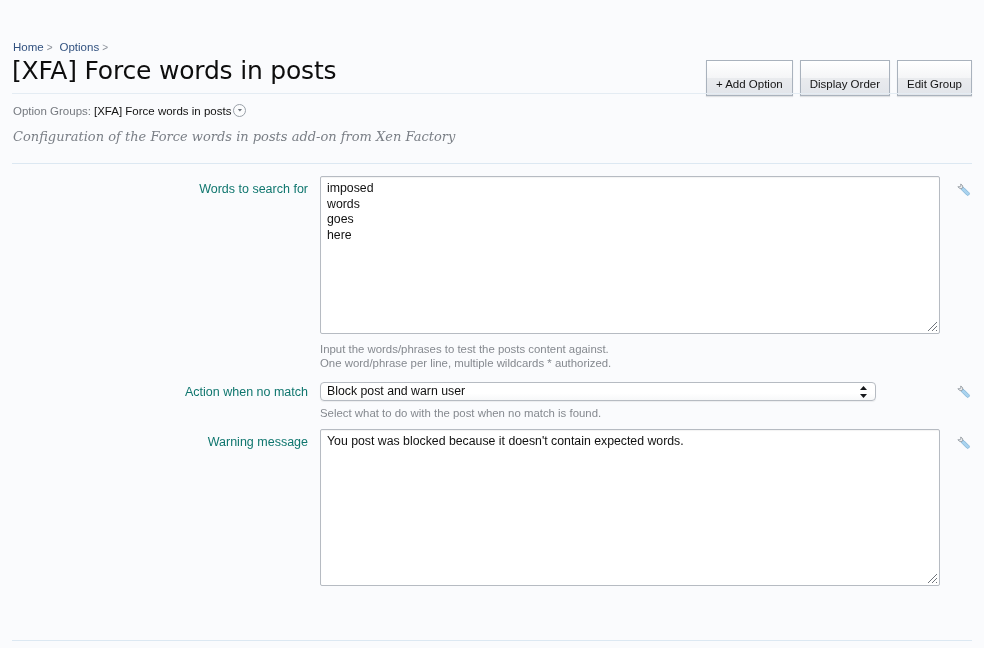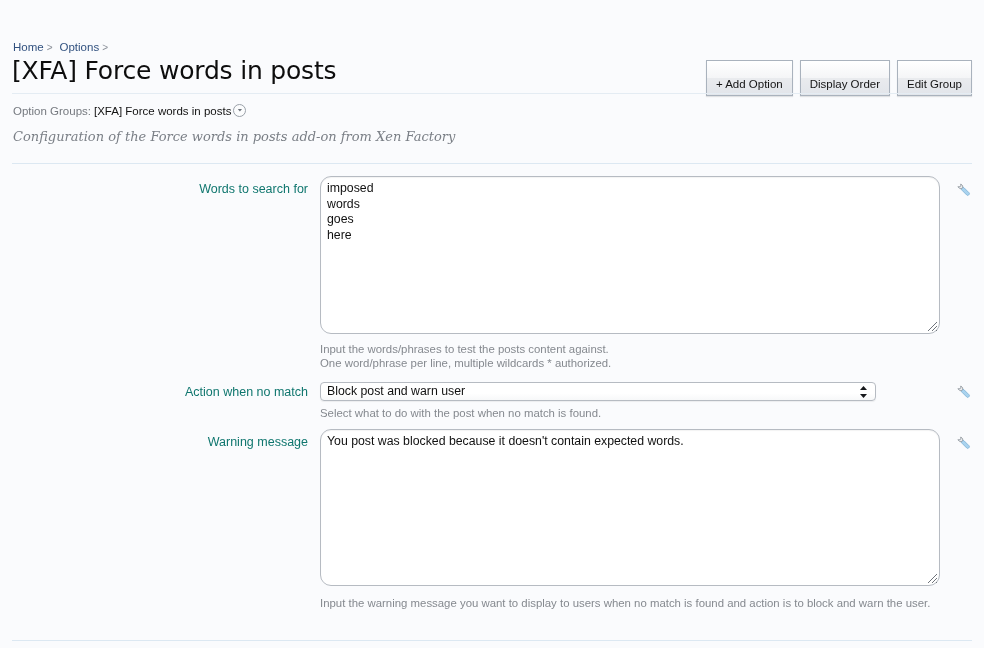--- a/index.html
+++ b/index.html
@@ -162,21 +162,21 @@
     color: #0f766e;
     line-height: 16px;
     white-space: nowrap;
   }
   .field {
     position: absolute;
   }
   .ta {
     display: block;
     border: 1px solid #b6bbc2;
-    border-radius: 11px;
+    border-radius: 2px;
     background: #ffffff;
     color: #111;
     font-family: "Liberation Sans", sans-serif;
     font-size: 12.3px;
     line-height: 15.5px;
     padding: 4px 5px 4px 6px;
     resize: none;
     outline: none;
     overflow: hidden;
     box-shadow: inset 0 1px 1px rgba(0,0,0,0.05);
@@ -330,21 +330,20 @@
     <div class="field ta-wrap" style="left:320px; top:393px;">
       <textarea class="ta" style="width: 620px; height: 157px;">You post was blocked because it doesn't contain expected words.</textarea>
       <svg class="resize-grip" viewBox="0 0 11 11">
         <g stroke="#6f747b" stroke-width="1">
           <line x1="10" y1="1" x2="1" y2="10"></line>
           <line x1="10" y1="5" x2="5" y2="10"></line>
           <line x1="10" y1="9" x2="9" y2="10"></line>
         </g>
       </svg>
     </div>
-    <div class="hint" style="position:absolute; left:320px; top:560px;">Input the warning message you want to display to users when no match is found and action is to block and warn the user.</div>
     <svg class="wrench" style="left:955px; top:398px;" viewBox="0 0 18 18">
       <g transform="rotate(-45 9 9)">
         <rect x="7.4" y="6.2" width="3.2" height="9.6" rx="1.3" fill="#a9d3ef" stroke="#7fb2d6" stroke-width="0.8"></rect>
         <path d="M7.0 5.2 L7.0 2.4 L8.4 3.9 L9.6 3.9 L11.0 2.4 L11.0 5.2 L9.6 6.4 L8.4 6.4 Z" fill="#e9ecef" stroke="#8d939b" stroke-width="0.8" stroke-linejoin="round"></path>
       </g>
     </svg>
   </div>
 
   <div class="rule-footer"></div>
 

